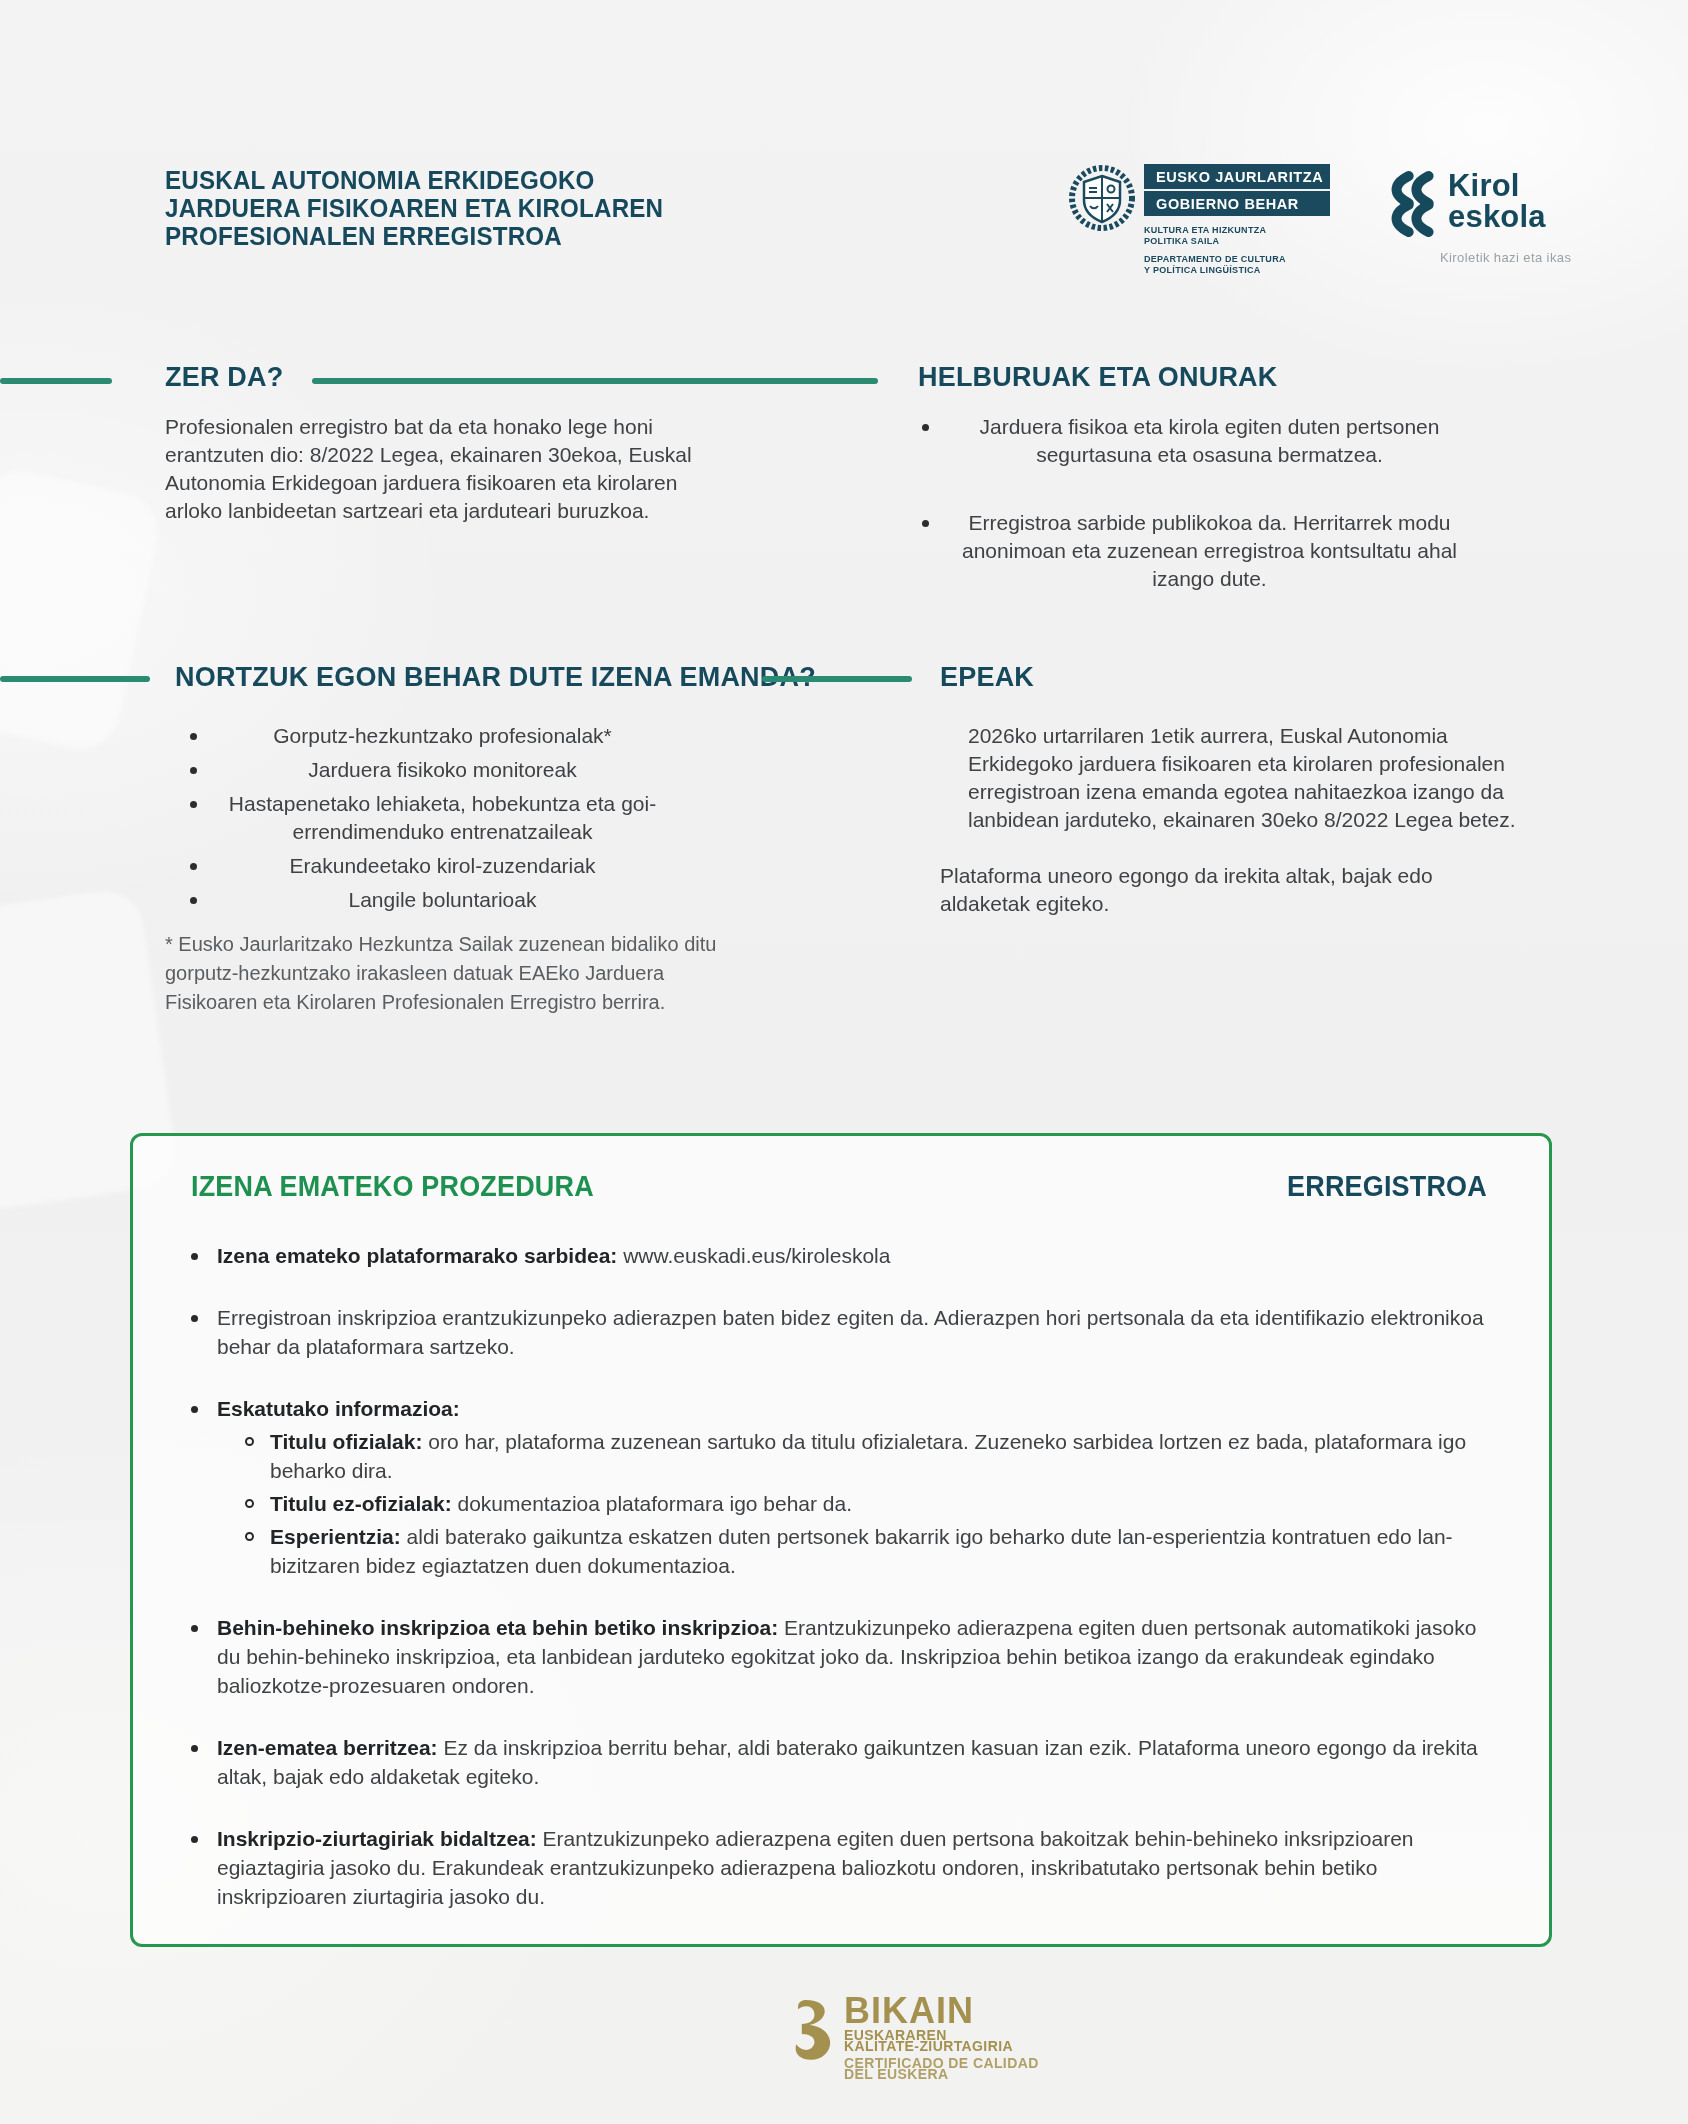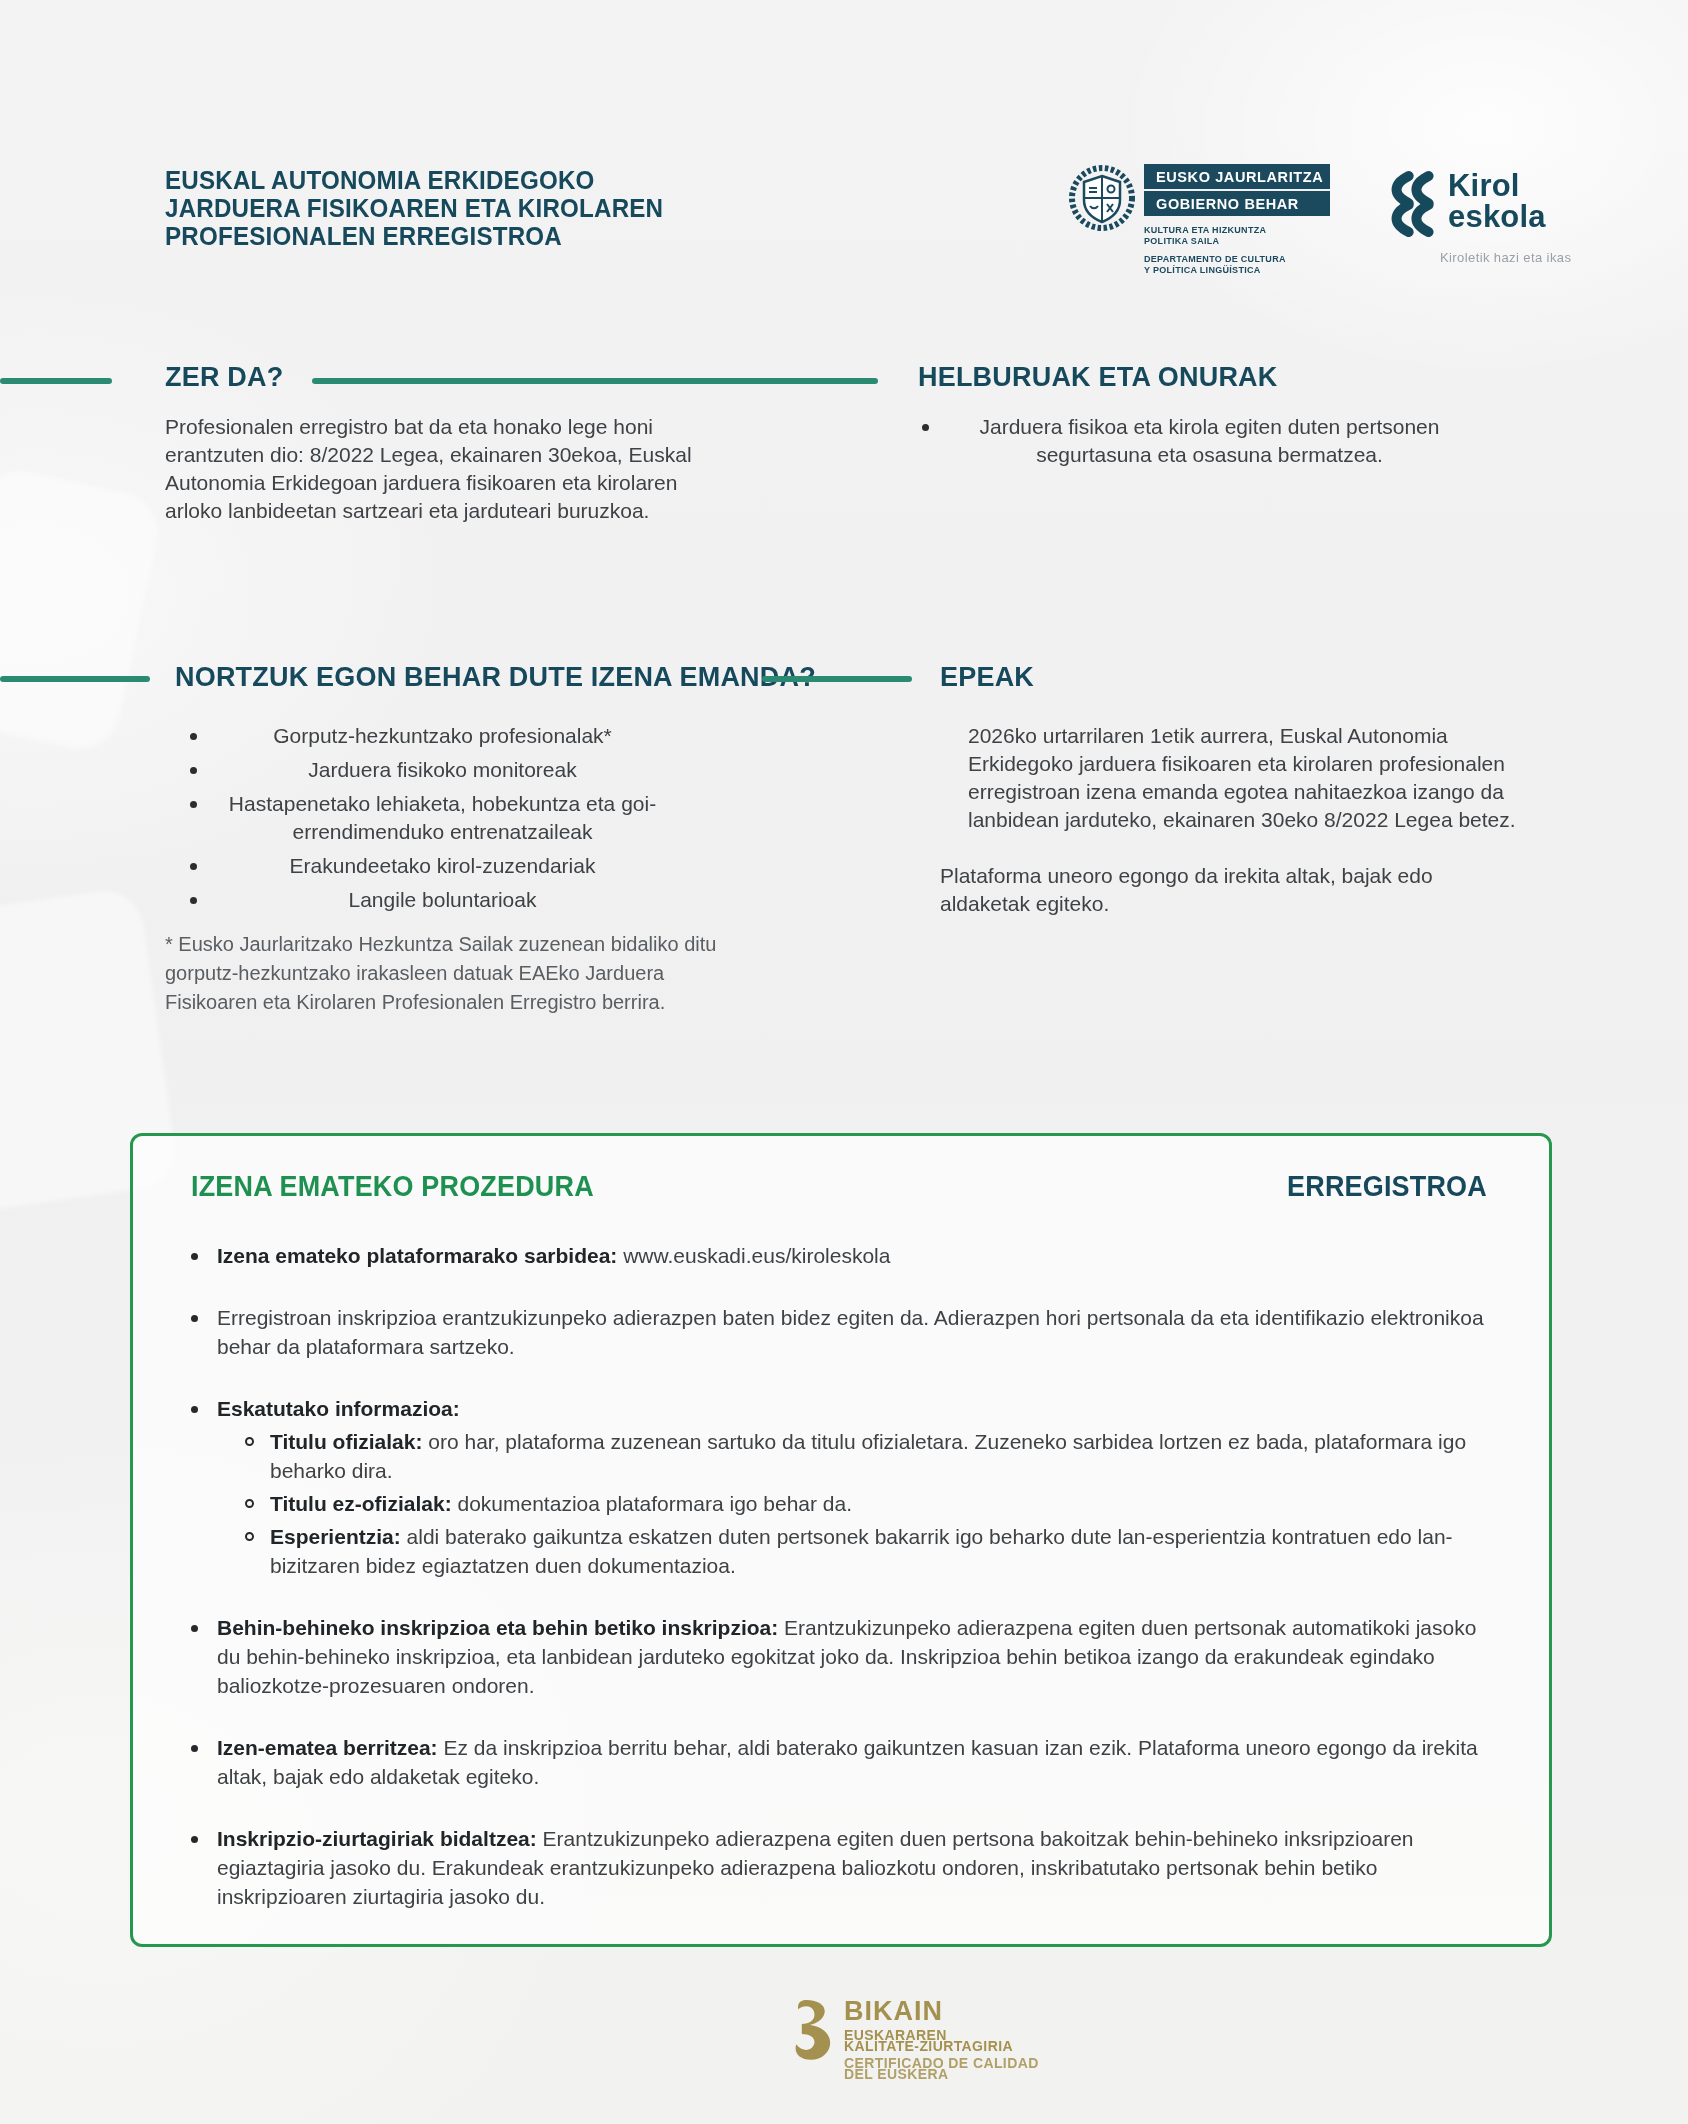--- a/index.html
+++ b/index.html
@@ -68,21 +68,21 @@
   
   .ke { position:absolute; left:1378px; top:168px; }
   .ke-row { display:flex; align-items:flex-start; }
   .ke-name { margin-left:14px; font-size:31px; line-height:31px; font-weight:bold; color:#17495d;
     letter-spacing:.2px; margin-top:2px; }
   .ke-tag { margin-top:6px; margin-left:62px; font-size:13px; color:#9aa0a5; letter-spacing:.4px; }
 
   
   .bikain { position:absolute; left:788px; top:1996px; display:flex; }
   .bk-text { margin-left:10px; }
-  .bk-name { font-size:27px; font-weight:bold; color:#a5914f; letter-spacing:1px; line-height:30px; }
+  .bk-name { font-size:36px; font-weight:bold; color:#a5914f; letter-spacing:1px; line-height:30px; }
   .bk-sub { font-size:14px; font-weight:bold; color:#a5914f; line-height:11px; letter-spacing:.4px; margin-top:4px; }
 </style>
 </head>
 <body>
 
 <div class="page">
   <div class="bg-soft"></div>
   <div class="blob" style="left:-40px; top:480px; width:180px; height:260px; transform:rotate(12deg);"></div>
   <div class="blob" style="left:-60px; top:900px; width:220px; height:300px; transform:rotate(-8deg);"></div>
 
@@ -143,20 +143,24 @@
   <div class="sec-h" style="left:165px; top:362px;">ZER DA?</div>
   <div class="gline" style="left:312px; top:378px; width:566px;"></div>
   <div class="body-t" style="left:165px; top:413px; width:528px;">Profesionalen erregistro bat da eta honako lege honi erantzuten dio: 8/2022 Legea, ekainaren 30ekoa, Euskal Autonomia Erkidegoan jarduera fisikoaren eta kirolaren arloko lanbideetan sartzeari eta jarduteari buruzkoa.</div>
 
   <div class="sec-h" style="left:918px; top:362px;">HELBURUAK ETA ONURAK</div>
   <ul class="bl gap-list" style="position:absolute; left:922px; top:413px; width:580px; font-size:21px; line-height:28px;">
     <li class="bli">
       <span class="dot"></span>
       <span style="width:525px;">Jarduera fisikoa eta kirola egiten duten pertsonen segurtasuna eta osasuna bermatzea.</span>
     </li>
+    <li class="bli">
+      <span class="dot"></span>
+      <span style="width:525px;">Erregistroa sarbide publikokoa da. Herritarrek modu anonimoan eta zuzenean erregistroa kontsultatu ahal izango dute.</span>
+    </li>
   </ul>
 
   <div class="gline" style="left:0; top:676px; width:150px;"></div>
   <div class="sec-h" style="left:175px; top:662px;">NORTZUK EGON BEHAR DUTE IZENA EMANDA?</div>
   <div class="gline" style="left:762px; top:676px; width:150px;"></div>
   <ul class="bl" style="position:absolute; left:190px; top:722px; width:500px; font-size:21px; line-height:28px;">
     <li class="bli">
       <span class="dot"></span>
       <span style="width:455px;">Gorputz-hezkuntzako profesionalak*</span>
     </li>

